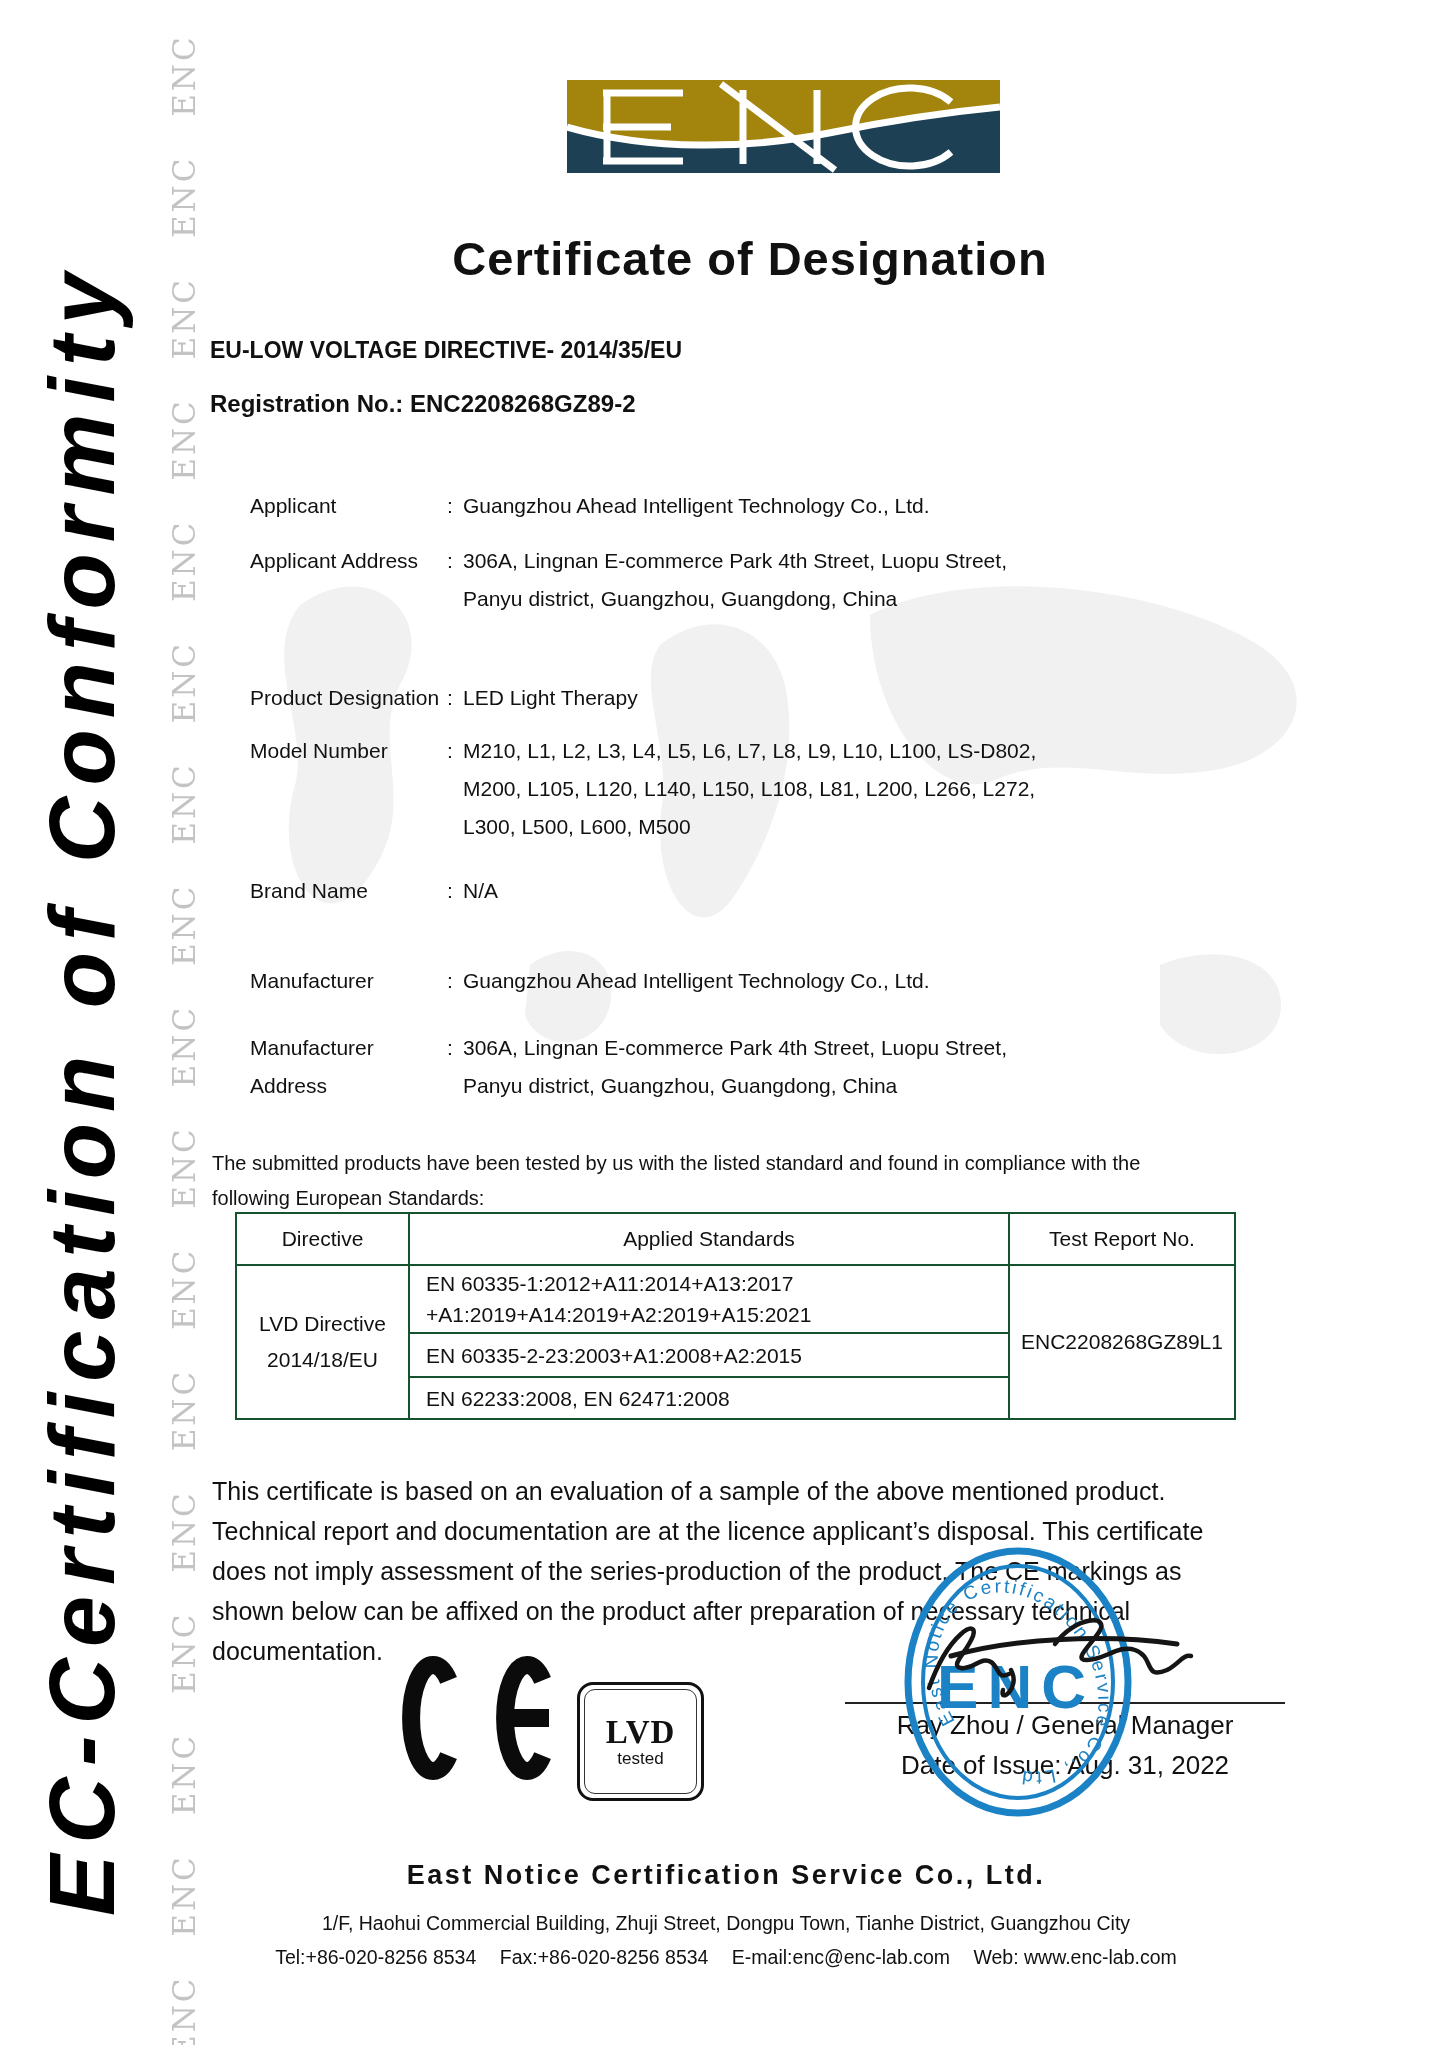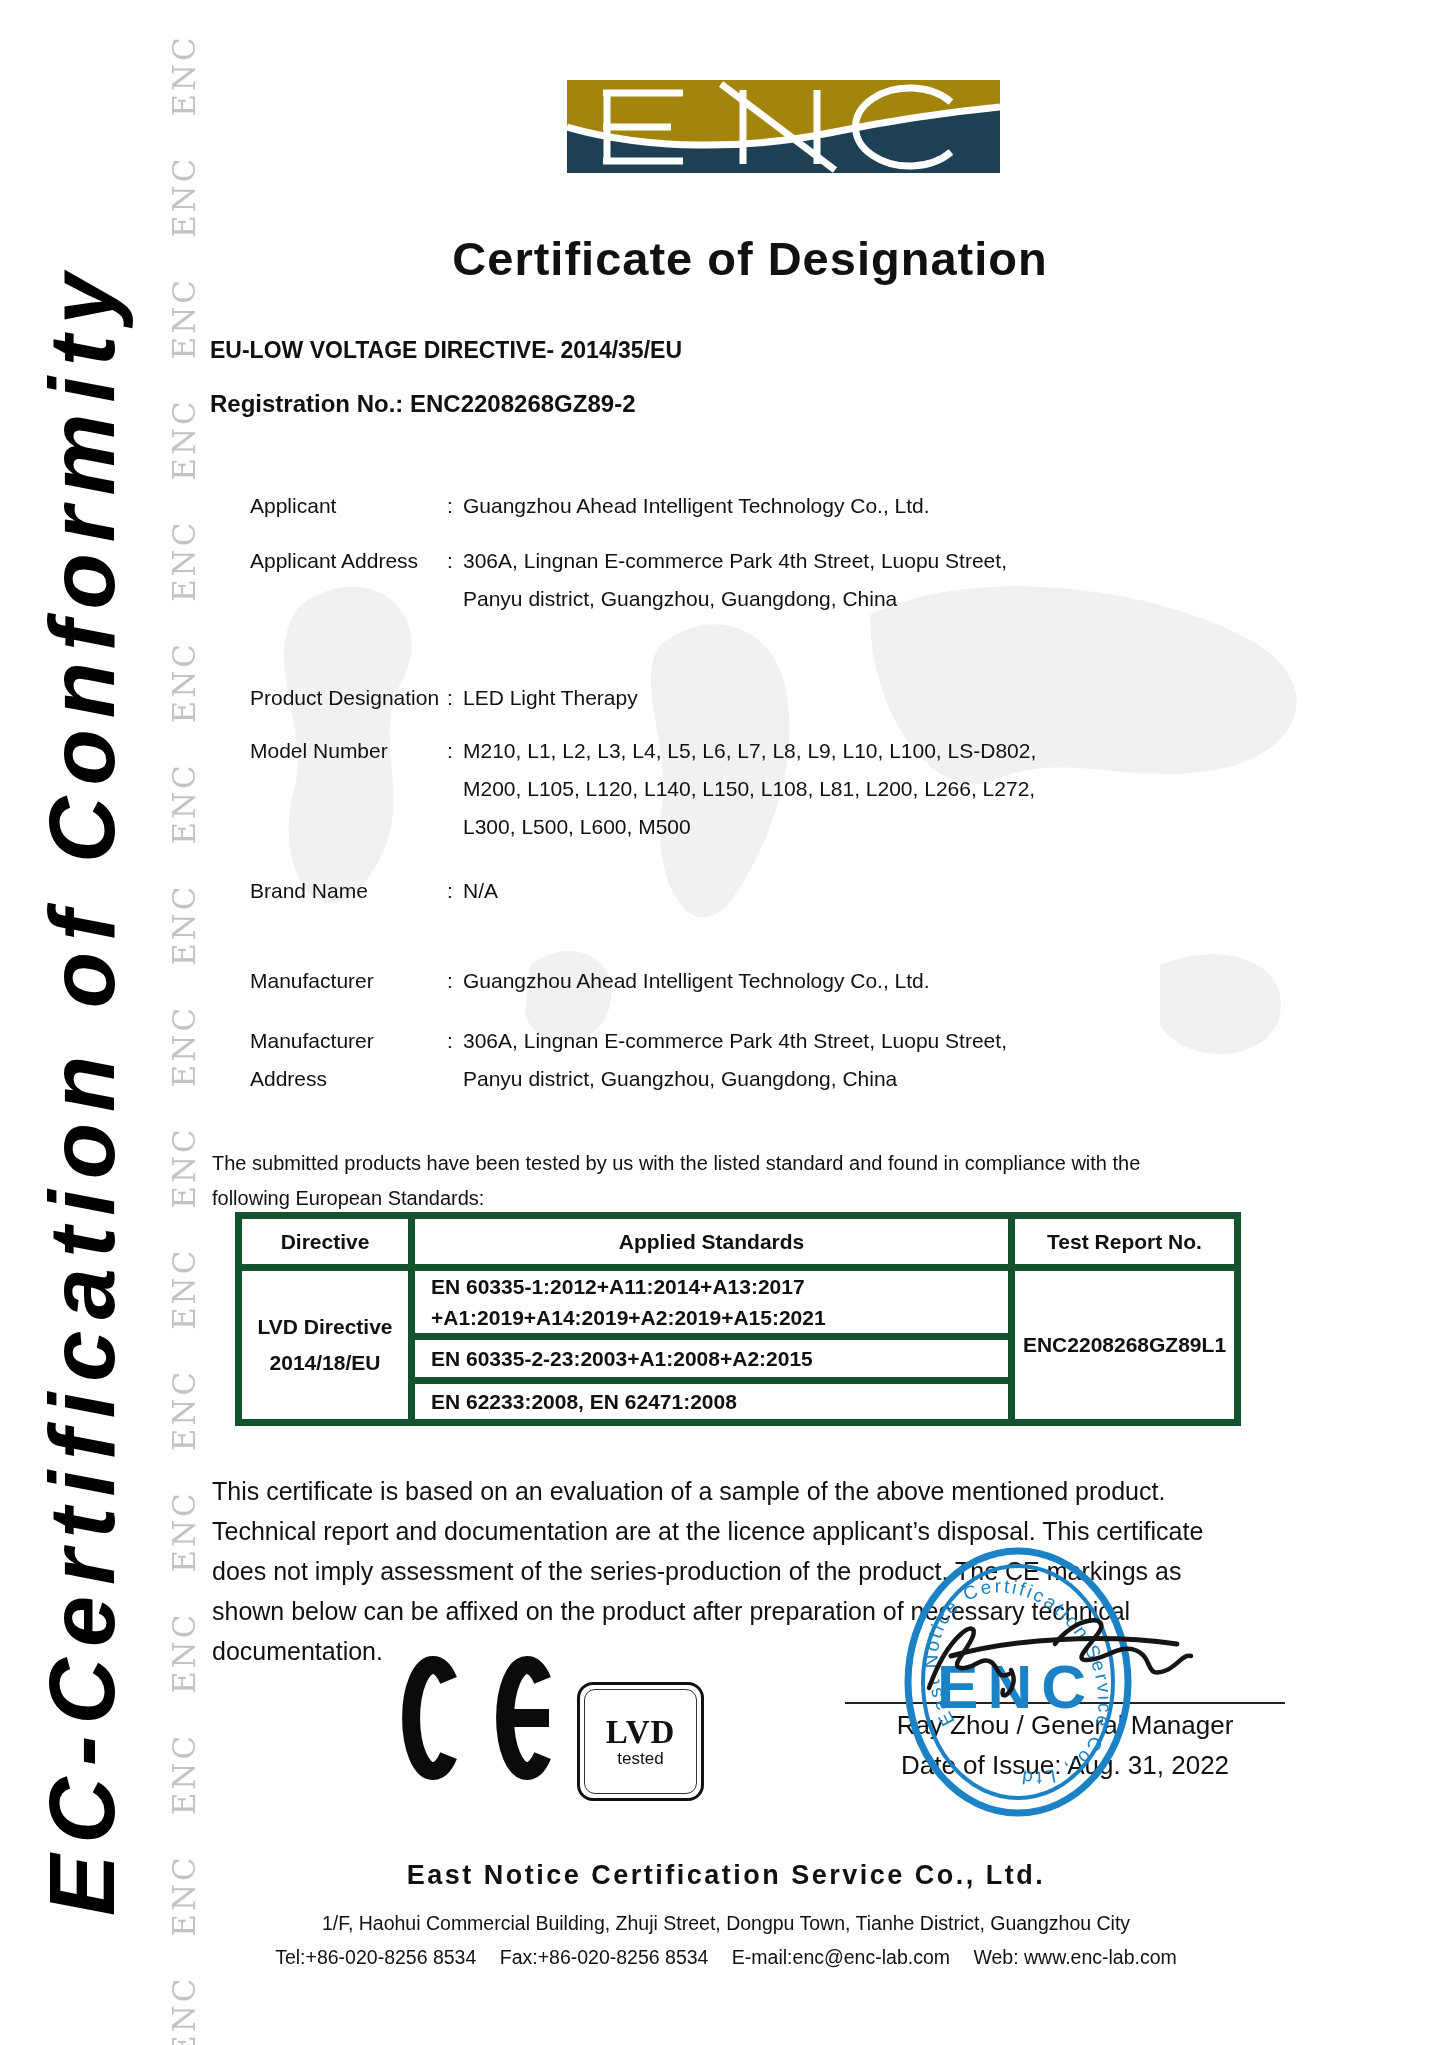--- a/index.html
+++ b/index.html
@@ -28,21 +28,21 @@
   .fields{position:absolute;left:250px;top:487px;width:1010px}
   .frow{display:flex;font-size:21px;line-height:38px}
   .flabel{width:197px;flex:none}
   .fcolon{width:16px;flex:none}
   .fvalue{flex:1}
 
   .intro{position:absolute;left:212px;top:1146px;width:995px;font-size:20px;line-height:35px}
 
   .std-table{position:absolute;left:235px;top:1212px;width:999px;border-collapse:collapse;
     table-layout:fixed;font-size:21px}
-  .std-table th,.std-table td{border:7px solid #14532d;font-weight:bold}
+  .std-table th,.std-table td{border:2px solid #14532d;font-weight:normal}
   .std-table th{height:52px;text-align:center}
   .std-cell{padding-left:16px;line-height:31px}
   .dir-cell{text-align:center;line-height:36px}
   .rep-cell{text-align:center}
 
   .disclaimer{position:absolute;left:212px;top:1471px;width:1000px;font-size:25px;line-height:40px}
 
   .lvd-box{position:absolute;left:577px;top:1682px;width:127px;height:119px;
     border:3px solid #111;border-radius:16px;padding:4px;background:#fff}
   .lvd-inner{border:1.5px solid #333;border-radius:11px;height:100%;display:flex;
@@ -125,21 +125,21 @@
           <div>L300, L500, L600, M500</div>
       </div>
     </div>
     <div class="frow" style="margin-bottom:52px">
       <div class="flabel">Brand Name</div>
       <div class="fcolon">:</div>
       <div class="fvalue">
           <div>N/A</div>
         </div>
     </div>
-    <div class="frow" style="margin-bottom:22px">
+    <div class="frow" style="margin-bottom:29px">
       <div class="flabel">Manufacturer</div>
       <div class="fcolon">:</div>
       <div class="fvalue">
           <div>Guangzhou Ahead Intelligent Technology Co., Ltd.</div>
         </div>
     </div>
     <div class="frow">
       <div class="flabel">Manufacturer Address</div>
       <div class="fcolon">:</div>
       <div class="fvalue">

